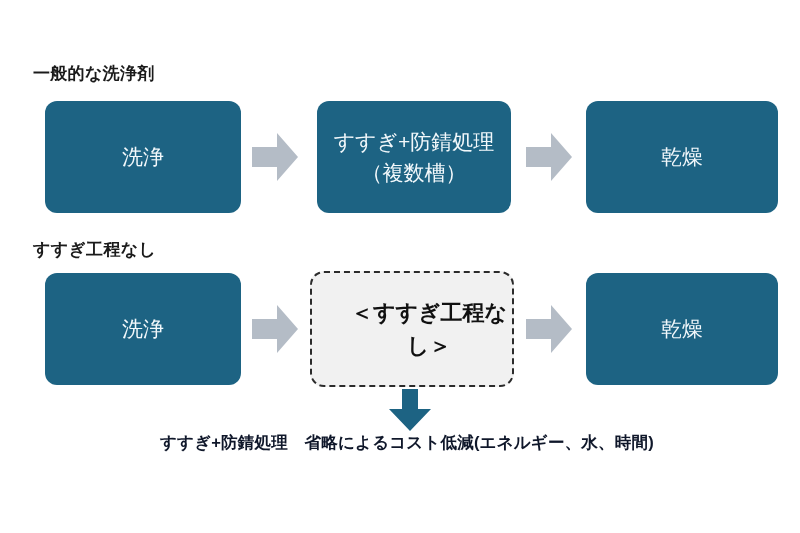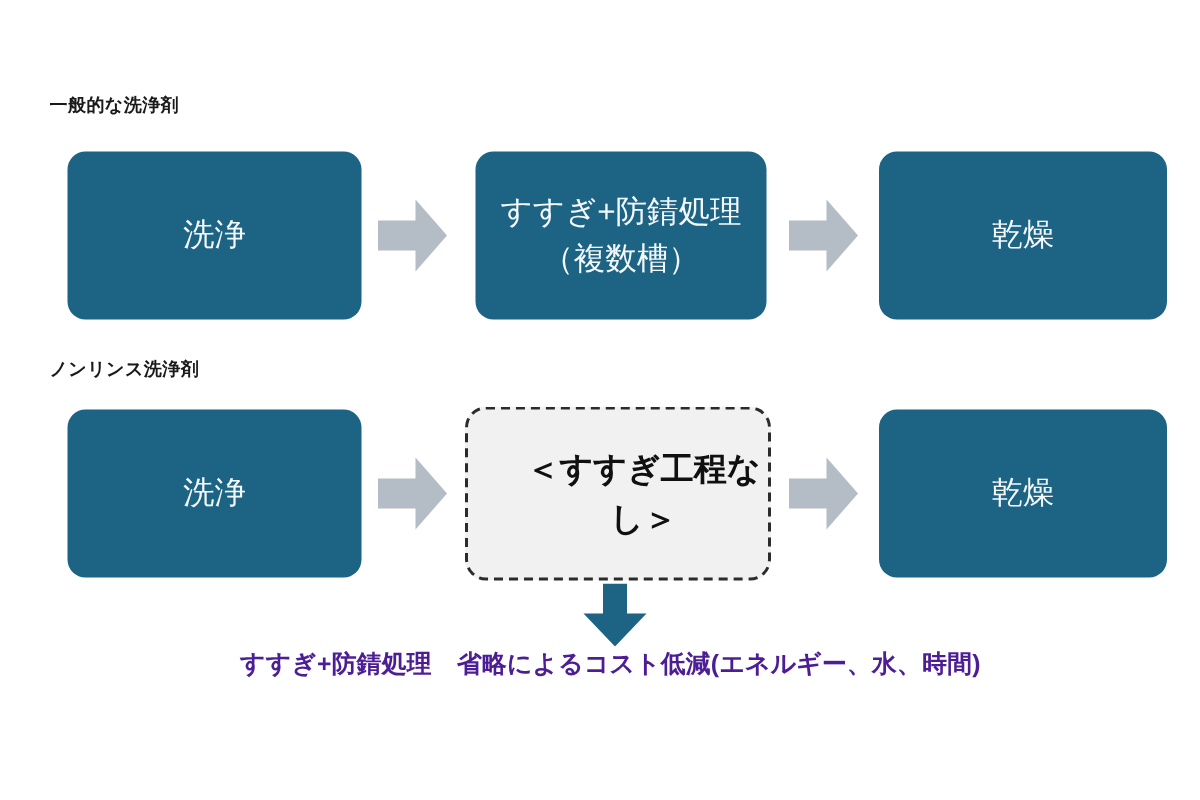--- a/index.html
+++ b/index.html
@@ -15,21 +15,21 @@
     position: relative;
     width: 800px;
     height: 533px;
     background: #ffffff;
     overflow: hidden;
   }
 
   
   .row-label {
     position: absolute;
-    font-size: 12px;
+    font-size: 17px;
     font-weight: bold;
     color: #1a1a1a;
     letter-spacing: 0.3px;
     white-space: nowrap;
   }
   #label-row-1 { left: 33px; top: 62px; }
   #label-row-2 { left: 33px; top: 238px; }
 
   
   .proc-box {
@@ -93,21 +93,21 @@
     height: 42px;
   }
 
   
   #benefit-caption {
     position: absolute;
     left: 160px;
     top: 432px;
     font-size: 16.5px;
     font-weight: bold;
-    color: #4c1d95;
+    color: #0f172a;
     white-space: nowrap;
     letter-spacing: 0.2px;
   }
 </style>
 </head>
 <body>
 
 <div id="canvas">
 
   <div class="row-label" id="label-row-1">一般的な洗浄剤</div>
@@ -130,21 +130,21 @@
   <div class="arrow-right" id="arrow-2">
     <svg viewBox="0 0 46 54" xmlns="http://www.w3.org/2000/svg" aria-hidden="true">
       <polygon points="0,17 25,17 25,3 46,27 25,51 25,37 0,37" fill="#b4bcc6"></polygon>
     </svg>
   </div>
 
   <div class="proc-box filled" id="box-dry-1">
     <span class="box-text">乾燥</span>
   </div>
 
-  <div class="row-label" id="label-row-2">ノンリンス洗浄剤</div>
+  <div class="row-label" id="label-row-2">すすぎ工程なし</div>
 
   <div class="proc-box filled" id="box-wash-2">
     <span class="box-text">洗浄</span>
   </div>
 
   <div class="arrow-right" id="arrow-3">
     <svg viewBox="0 0 46 54" xmlns="http://www.w3.org/2000/svg" aria-hidden="true">
       <polygon points="0,17 25,17 25,3 46,27 25,51 25,37 0,37" fill="#b4bcc6"></polygon>
     </svg>
   </div>

